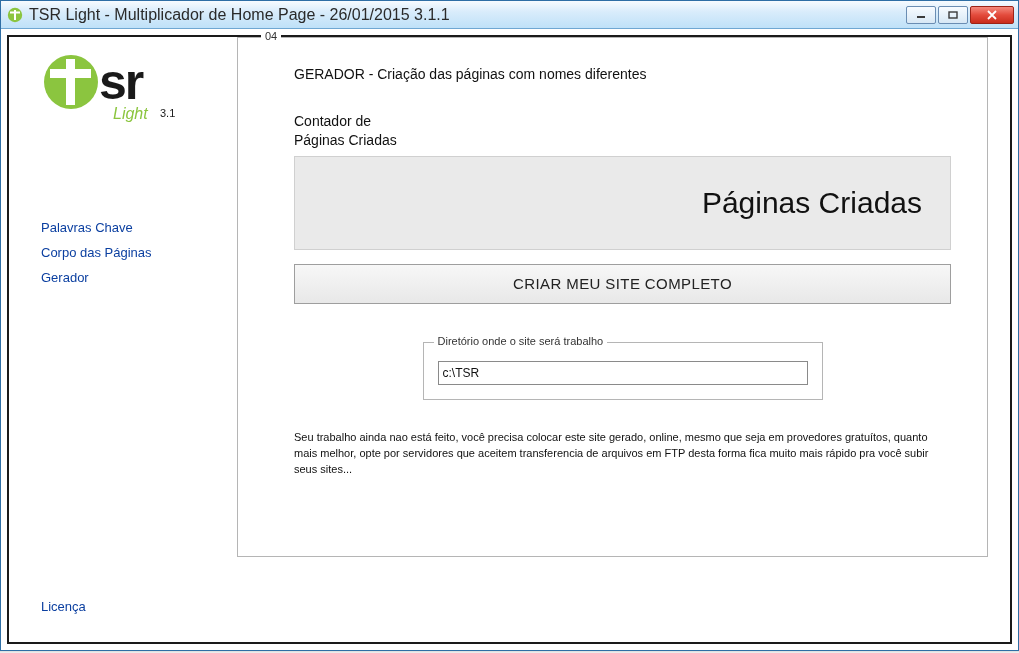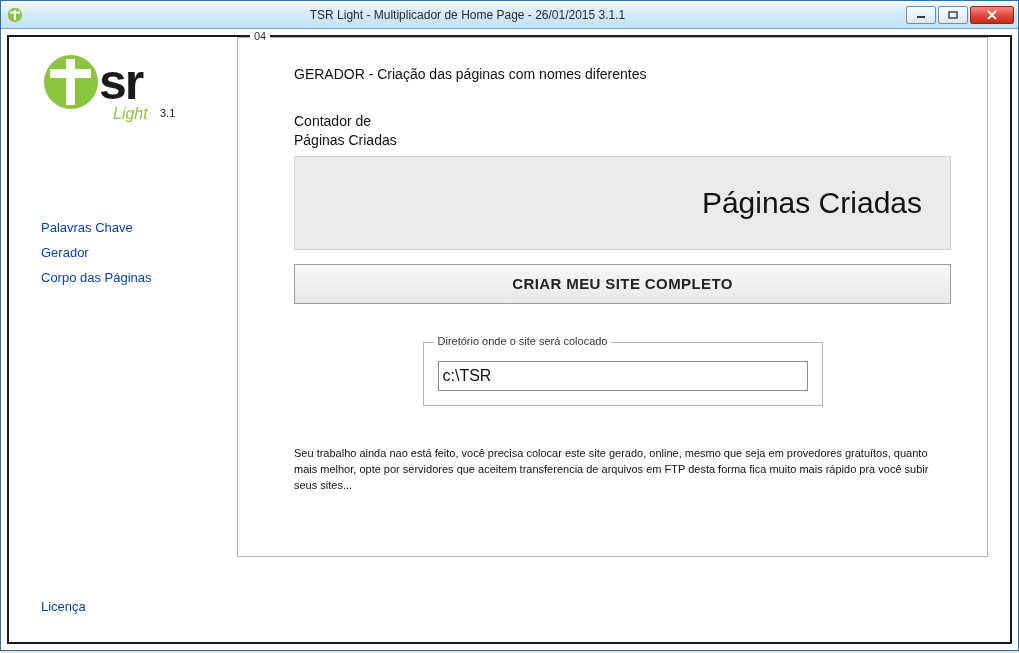--- a/index.html
+++ b/index.html
@@ -20,23 +20,22 @@
     flex-direction: column;
     box-shadow: 0 0 0 1px rgba(0,0,0,0.05);
   }
   .titlebar {
     height: 28px;
     background: linear-gradient(#f7fbff,#d9ecfb 40%,#bfe1f8);
     border-bottom: 1px solid #6fa7d2;
     display: flex;
     align-items: center;
     padding: 0 4px 0 6px;
-    font-size: 12px;
+    font-size: 16px;
     color: #2a2a2a;
-    text-align: center;
   }
   .titlebar .app-icon {
     width: 16px; height: 16px;
     margin-right: 6px;
     flex: 0 0 auto;
   }
   .titlebar .title {
     flex: 1 1 auto;
     white-space: nowrap;
     overflow: hidden;
@@ -123,21 +122,21 @@
   .fieldset {
     position: relative;
     border: 1px solid #b5b5b5;
     margin: 0 0 0 6px;
     padding: 28px 36px 40px 56px;
     min-height: 520px;
   }
   .fieldset > .legend {
     position: absolute;
     top: -8px;
-    left: 12px;
+    left: 23px;
     background: #fff;
     padding: 0 4px;
     font-size: 11px;
     color: #333;
   }
   .heading {
     font-size: 14px;
     color: #111;
     margin: 0 0 30px 0;
   }
@@ -161,49 +160,48 @@
   }
   .create-btn {
     width: 100%;
     height: 40px;
     background: linear-gradient(#f7f7f7,#e8e8e8);
     border: 1px solid #9e9e9e;
     font-size: 15px;
     color: #222;
     cursor: pointer;
     letter-spacing: 0.4px;
-    font-weight: bold;
   }
 
   .dir-fieldset {
     margin: 38px auto 0 auto;
     width: 400px;
     border: 1px solid #b5b5b5;
     position: relative;
     padding: 18px 14px 14px 14px;
   }
   .dir-fieldset .legend {
     position: absolute;
     top: -8px; left: 10px;
     background: #fff;
     padding: 0 4px;
     font-size: 11px;
     color: #333;
   }
   .dir-input {
     width: 100%;
     border: 1px solid #8a8a8a;
-    height: 30px;
-    font-size: 16px;
+    height: 24px;
+    font-size: 12px;
     padding: 1px 4px;
     color: #111;
   }
 
   .note {
-    margin-top: 40px;
+    margin-top: 30px;
     font-size: 11px;
     color: #111;
     line-height: 1.45;
   }
 </style>
 </head>
 <body>
 
 <div class="window">
   <div class="titlebar">
@@ -247,22 +245,22 @@
             <rect x="9" y="20" width="41" height="9" fill="#fff"></rect>
 
             <text x="58" y="50" font-family="Arial Black, Arial, sans-serif" font-size="50" font-weight="900" fill="#1a1a1a" letter-spacing="-2">sr</text>
 
             <text x="72" y="70" font-family="Arial" font-size="16" font-style="italic" fill="#8bc53f">Light</text>
             <text x="119" y="68" font-family="Arial" font-size="11" fill="#1a1a1a">3.1</text>
           </svg>
         </div>
         <div class="nav-links">
           <a>Palavras Chave</a>
+          <a>Corpo das Páginas</a>
           <a>Gerador</a>
-          <a>Corpo das Páginas</a>
         </div>
         <div class="bottom-links">
           <a>Licença</a>
         </div>
       </div>
 
       <div class="main">
         <div class="fieldset">
           <span class="legend">04</span>
 
@@ -273,21 +271,21 @@
             <span>Páginas Criadas</span>
           </div>
 
           <div class="big-box">
             <span>Páginas Criadas</span>
           </div>
 
           <button class="create-btn">CRIAR MEU SITE COMPLETO</button>
 
           <div class="dir-fieldset">
-            <span class="legend">Diretório onde o site será colocado</span>
+            <span class="legend">Diretório onde o site será trabalho</span>
             <input class="dir-input" type="text" value="c:\TSR" style="">
           </div>
 
           <div class="note">Seu trabalho ainda nao está feito, você precisa colocar este site gerado, online, mesmo que seja em provedores gratuítos, quanto mais melhor, opte por servidores que aceitem transferencia de arquivos em FTP desta forma fica muito mais rápido pra você subir seus sites...</div>
         </div>
       </div>
     </div>
   </div>
 </div>
 

